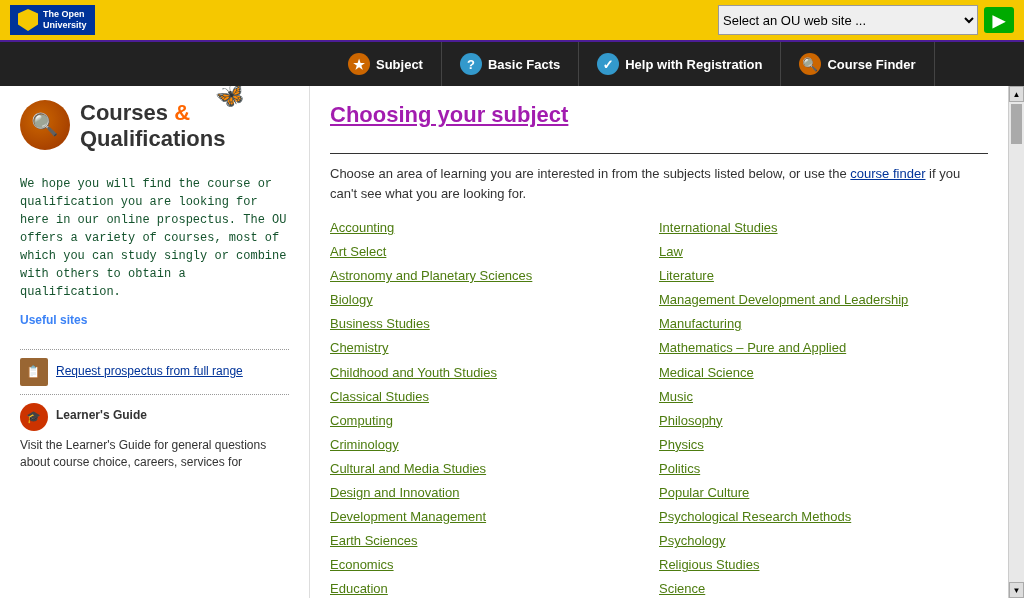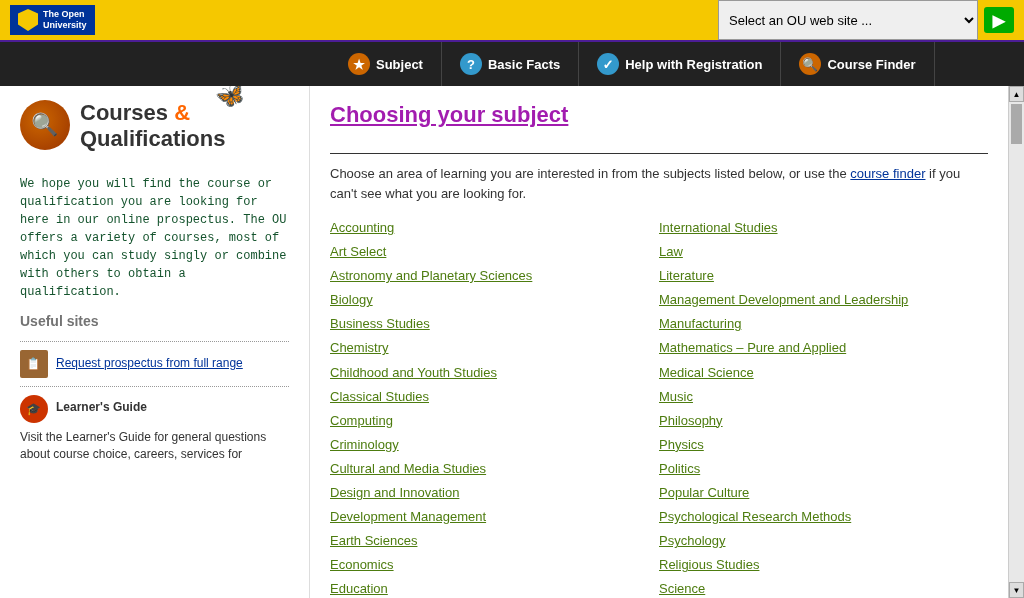--- a/index.html
+++ b/index.html
@@ -15,24 +15,24 @@
       border-bottom: 2px solid #4c1d95;
     }
     #header-right {
       margin-left: auto;
       display: flex;
       align-items: center;
       gap: 6px;
     }
     #site-select {
       width: 260px;
-      height: 40px;
+      height: 30px;
       font-size: 13px;
       border: 1px solid #999;
-      padding: 0 6px;
+      padding: 0 0;
     }
     #go-btn {
       background: #00aa00;
       border: none;
       width: 30px;
       height: 26px;
       border-radius: 3px;
       cursor: pointer;
       display: flex;
       align-items: center;
@@ -100,24 +100,24 @@
     }
     #courses-title span.and { color: #ff6600; }
     #sidebar-desc {
       font-size: 12px;
       color: #14532d;
       line-height: 1.5;
       margin-bottom: 12px;
       font-family: Liberation Mono, monospace;
     }
     #useful-sites-title {
-      font-size: 14px;
-      font-weight: bold;
-      color: #737373;
-      margin-bottom: 12px;
+      font-size: 12px;
+      font-weight: bold;
+      color: #3b82f6;
+      margin-bottom: 22px;
     }
     .dotted-line {
       border: none;
       border-top: 1px dotted #999;
       margin: 8px 0;
     }
     .sidebar-link-item {
       display: flex;
       align-items: center;
       gap: 8px;

